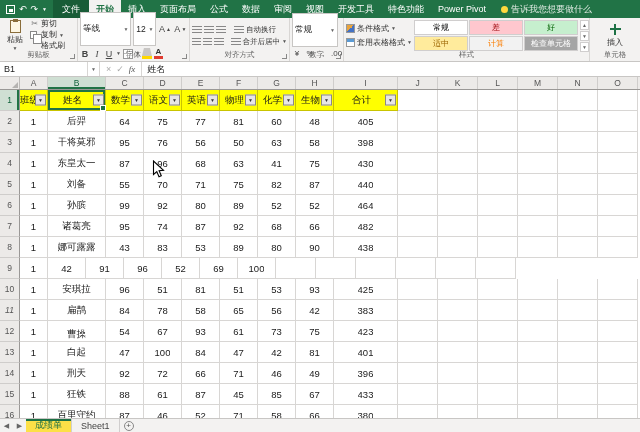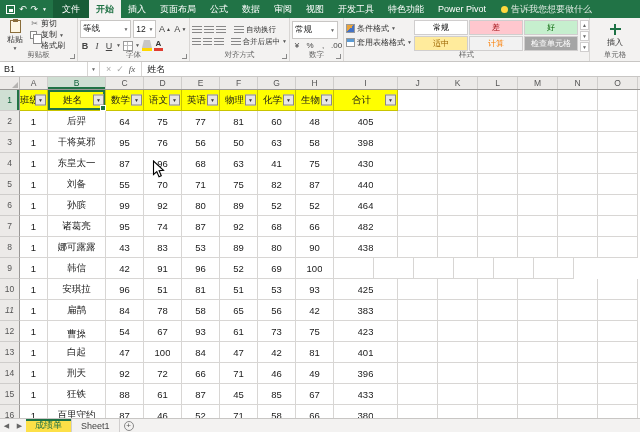--- a/index.html
+++ b/index.html
@@ -34,21 +34,21 @@
 .paste{width:26px;display:flex;flex-direction:column;align-items:center;justify-content:center;gap:1px;font-size:8px;color:#333}
 .clipboard-ic{width:11px;height:13px;border:1px solid #8a6d3b;background:#fdf6e3;position:relative}
 .clipboard-ic::after{content:"";position:absolute;top:-2px;left:2px;width:5px;height:3px;background:#8a6d3b}
 .smalls{display:flex;flex-direction:column;justify-content:center;gap:2px}
 .sbtn{display:flex;align-items:center;gap:2px;font-size:8px;color:#333;line-height:1.1;white-space:nowrap}
 .si{width:9px;text-align:center;font-size:8px;color:#777}
 .copy-ic{position:relative;width:7px;height:8px;border:1px solid #888;background:#fff;margin-right:2px}
 .copy-ic::after{content:"";position:absolute;left:2px;top:2px;width:7px;height:8px;border:1px solid #888;background:#fff}
 .brush-ic{width:8px;height:8px;background:#d8b36a;clip-path:polygon(0 100%,40% 30%,60% 0,100% 40%,55% 60%,30% 100%)}
 
-.combo{display:flex;align-items:center;justify-content:space-between;background:#fff;border:1px solid #c8c6c4;font-size:8.5px;color:#222;padding:8px 2px;height:13px;white-space:nowrap}
+.combo{display:flex;align-items:center;justify-content:space-between;background:#fff;border:1px solid #c8c6c4;font-size:8.5px;color:#222;padding:16px 2px;height:13px;white-space:nowrap}
 .combo .cdd{font-size:5px;color:#666;margin-left:2px}
 .fbtn{min-width:10px;height:12px;display:flex;align-items:center;justify-content:center;font-size:9px;color:#444;padding:0 1px}
 .fbtn.b{font-weight:bold}
 .fbtn.i{font-style:italic;font-family:"Liberation Serif","DejaVu Serif",serif}
 .fbtn.u{text-decoration:underline}
 .tri{font-size:5px;vertical-align:top;margin-left:1px}
 .grid-ic{width:10px;height:10px;border:1px solid #999;background:linear-gradient(#bbb,#bbb) 50% 50%/100% 1px no-repeat,linear-gradient(#bbb,#bbb) 50% 50%/1px 100% no-repeat,#fff}
 .fill-ic{width:10px;height:11px;display:flex;flex-direction:column}
 .fill-ic .t{flex:1;background:#c8c6c4;clip-path:polygon(20% 0,80% 0,100% 100%,0 100%)}
 .fill-ic .bar{height:3px;background:#ffd800}
@@ -715,23 +715,20 @@
           </div>
           <div class="cell" style="width: 40px;">
             <span></span>
           </div>
         </div>
         <div class="grow">
           <div class="rnum" style="width: 20px;">9</div>
           <div class="cell" style="width: 28px;">
             <span>1</span>
           </div>
-          <div class="cell" style="width: 58px;">
-            <span>韩信</span>
-          </div>
           <div class="cell" style="width: 38px;">
             <span>42</span>
           </div>
           <div class="cell" style="width: 38px;">
             <span>91</span>
           </div>
           <div class="cell" style="width: 38px;">
             <span>96</span>
           </div>
           <div class="cell" style="width: 38px;">

